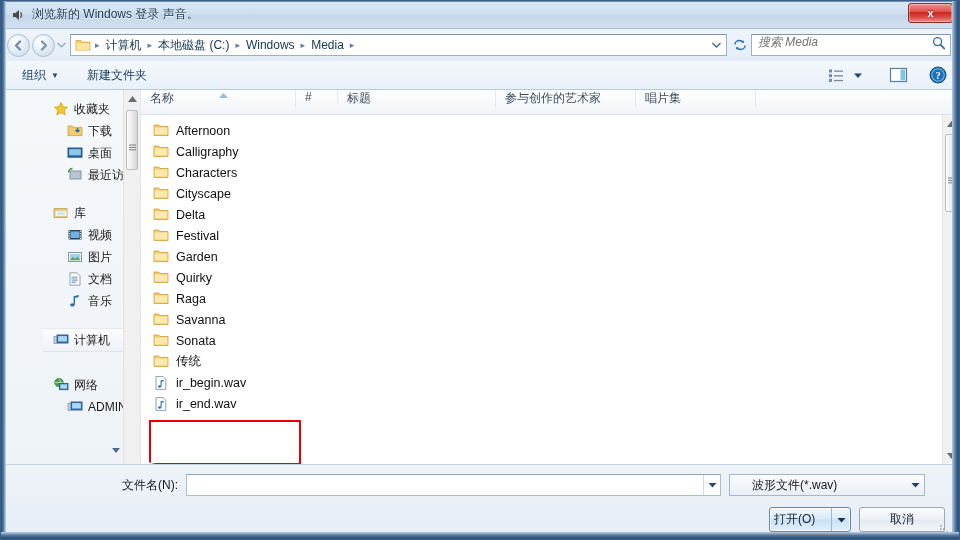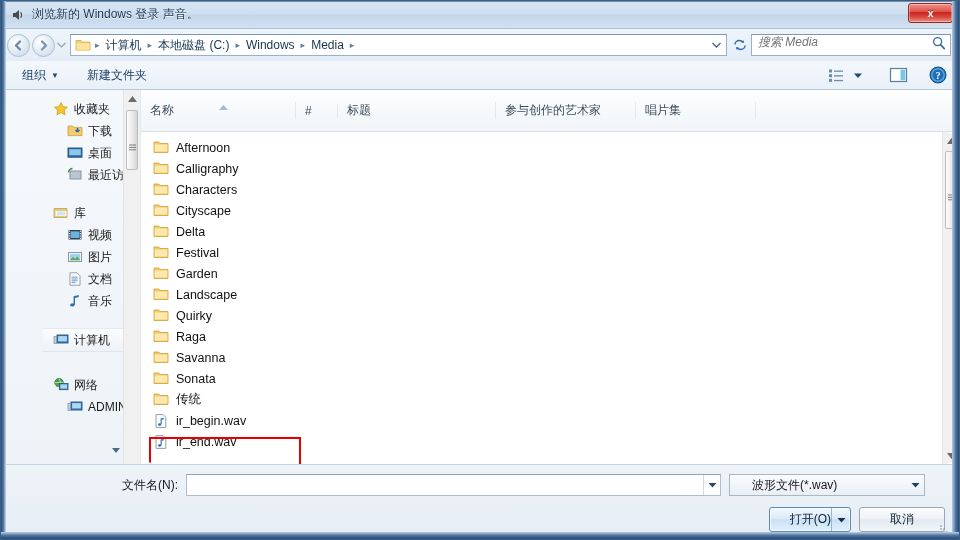--- a/index.html
+++ b/index.html
@@ -152,21 +152,21 @@
     background:linear-gradient(90deg,#fdfdfd,#e8e8e8 60%,#d4d4d4);
     border:1px solid #bcbcbc; border-radius:2px;
     display:flex;align-items:center;justify-content:center;
   }
   .grip { width:7px; height:7px; }
   #admin-chevron { position:absolute; right:20px; bottom:9px; color:#4b6b8a; font-size:8px; }
 
   
   #filepane { flex:1 1 auto; display:flex; flex-direction:column; min-width:0; background:#fff; position:relative; }
   #colheader {
-    height:42px; flex:none; display:flex; align-items:center;
+    height:25px; flex:none; display:flex; align-items:flex-start;
     background: linear-gradient(180deg,#fdfefe,#f1f5f9);
     border-bottom:1px solid #d7dfe7;
     position:relative;
   }
   .col {
     font-size:12px; color:#3c4c5c; display:flex;align-items:center;
     padding-left:9px; border-right:1px solid #e3e9ef; position:relative;
     white-space:nowrap; overflow:hidden;
   }
   #sort-arrow { position:absolute; left:78px; top:1px; color:#9fbbd6; font-size:8px; }
@@ -222,21 +222,21 @@
   .btn {
     height:25px; display:flex; align-items:center; justify-content:center;
     font-size:12px; color:#0d1f30;
     border:1px solid #7e9cb8; border-radius:3px;
     background: linear-gradient(180deg,#f3f9fd 0%, #e2eef8 48%, #d3e5f4 52%, #e4f0fa 100%);
   }
   #btn-open { width:82px; padding-left:4px; border-color:#5a8ab5;
     background: linear-gradient(180deg,#f0f8fd 0%,#dcebf8 45%,#c9e1f4 52%,#e2f0fb 100%);
     box-shadow: inset 0 0 0 1px rgba(255,255,255,.7);
     position:relative; }
-  #btn-open .lbl { flex:1 1 auto; text-align:right; }
+  #btn-open .lbl { flex:1 1 auto; text-align:left; }
   #btn-open .split { width:19px; border-left:1px solid #9bb8d0; height:100%;
     display:flex; align-items:center; justify-content:center; }
   #btn-cancel { width:86px; border-color:#9aa7b3;
     background: linear-gradient(180deg,#fcfdfe 0%,#eef2f6 45%,#e3e9ef 52%,#f2f6fa 100%); }
   #grip-corner { position:absolute; right:9px; bottom:4px; width:10px;height:10px; opacity:.55; }
   .dotgrid { display:grid; grid-template-columns:repeat(3,3px); grid-template-rows:repeat(3,3px); }
   .dotgrid i { width:2px;height:2px;background:#8a97a4; display:block; }
 </style>
 </head>
 <body>
@@ -607,27 +607,20 @@
                   <path d="M1 2h4.8l1.1 1.5H15v9H1z" fill="#f3ca6d" stroke="#cf9f36" stroke-width=".8"></path>
                   <path d="M1.7 4.6h12.6v6.9H1.7z" fill="#fde8ad"></path>
                 </svg></span>
             <span>Garden</span>
           </div>
           <div class="frow">
             <span class="fico"><svg width="16" height="14" viewBox="0 0 16 14">
                   <path d="M1 2h4.8l1.1 1.5H15v9H1z" fill="#f3ca6d" stroke="#cf9f36" stroke-width=".8"></path>
                   <path d="M1.7 4.6h12.6v6.9H1.7z" fill="#fde8ad"></path>
                 </svg></span>
-            <span>Landscape</span>
-          </div>
-          <div class="frow">
-            <span class="fico"><svg width="16" height="14" viewBox="0 0 16 14">
-                  <path d="M1 2h4.8l1.1 1.5H15v9H1z" fill="#f3ca6d" stroke="#cf9f36" stroke-width=".8"></path>
-                  <path d="M1.7 4.6h12.6v6.9H1.7z" fill="#fde8ad"></path>
-                </svg></span>
             <span>Quirky</span>
           </div>
           <div class="frow">
             <span class="fico"><svg width="16" height="14" viewBox="0 0 16 14">
                   <path d="M1 2h4.8l1.1 1.5H15v9H1z" fill="#f3ca6d" stroke="#cf9f36" stroke-width=".8"></path>
                   <path d="M1.7 4.6h12.6v6.9H1.7z" fill="#fde8ad"></path>
                 </svg></span>
             <span>Raga</span>
           </div>
           <div class="frow">

